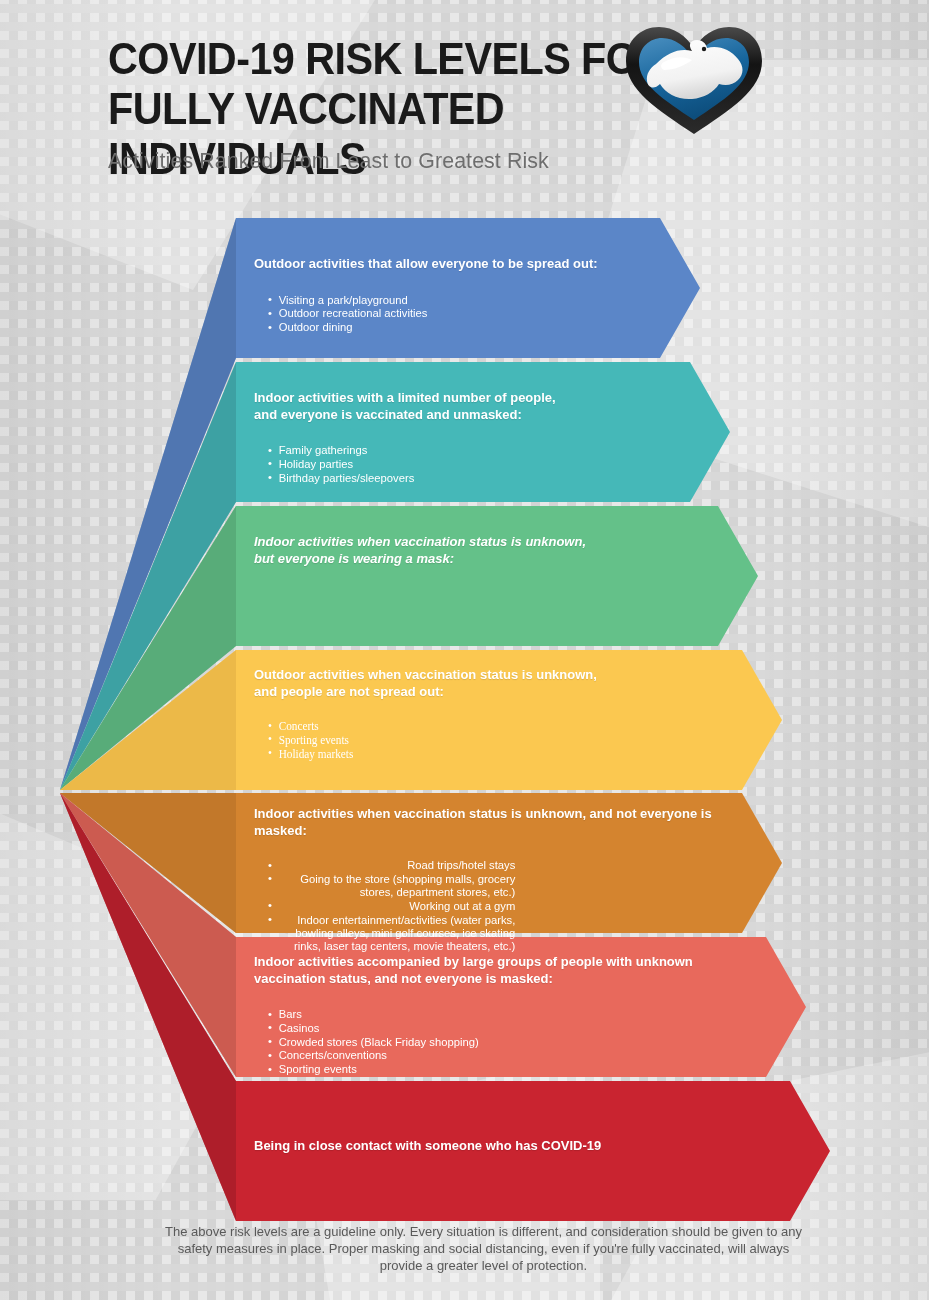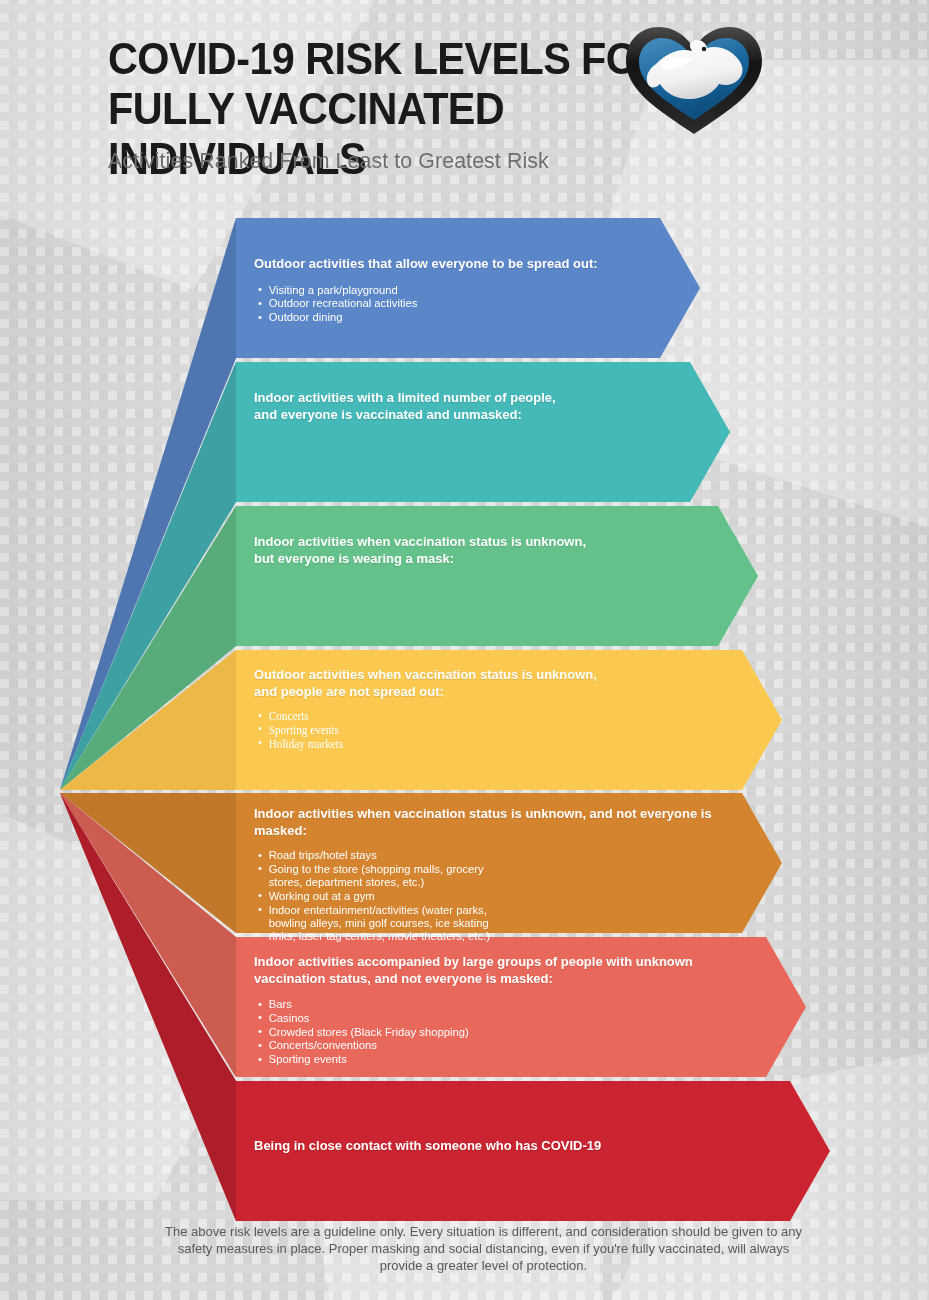--- a/index.html
+++ b/index.html
@@ -47,21 +47,21 @@
   #funnel{position:absolute;left:0;top:0;width:929px;height:1300px;z-index:4;}
 
   
   .band-text{position:absolute;z-index:6;color:#ffffff;}
   .band-head{
     font-weight:bold;font-size:13.4px;line-height:16.5px;
     text-shadow:0 1px 1px rgba(0,0,0,.13);
     transform:scaleX(.97);transform-origin:left top;white-space:pre-line;
   }
   .band-cols{display:flex;gap:0px;margin-top:6px;}
-  .band-cols ul{margin:4px;padding:0;list-style:none;}
+  .band-cols ul{margin:14px;padding:0;list-style:none;}
   .band-cols li{
     font-size:11.6px;line-height:13.3px;margin-bottom:.5px;
     position:relative;padding-left:11px;
     transform:scaleX(.97);transform-origin:left top;
   }
   .band-cols li:before{
     content:"\2022";position:absolute;left:0;top:-.5px;font-size:11.6px;
   }
 
   
@@ -164,42 +164,49 @@
       <li>Visiting a park/playground</li>
       <li>Outdoor recreational activities</li>
       <li>Outdoor dining</li>
     </ul>
   </div>
 </div>
 
 <div class="band-text" style="left:254px;top:390px;width:440px;">
   <div class="band-head">Indoor activities with a limited number of people,
 and everyone is vaccinated and unmasked:</div>
-</div>
-
-<div class="band-text" style="left:254px;top:534px;width:470px;">
+  <div class="band-cols">
+    <ul style="width:250px;">
+      <li>Family gatherings</li>
+      <li>Holiday parties</li>
+      <li>Birthday parties/sleepovers</li>
+    </ul>
+  </div>
+</div>
+
+<div class="band-text" style="left:254px;top:534px;width:470px;font-style:italic;">
   <div class="band-head">Indoor activities when vaccination status is unknown,
 but everyone is wearing a mask:</div>
 </div>
 
 <div class="band-text" style="left:254px;top:667px;width:470px;">
   <div class="band-head">Outdoor activities when vaccination status is unknown,
 and people are not spread out:</div>
   <div class="band-cols">
     <ul style="width:250px;font-family:Liberation Serif, serif;">
       <li>Concerts</li>
       <li>Sporting events</li>
       <li>Holiday markets</li>
     </ul>
   </div>
 </div>
 
 <div class="band-text" style="left:254px;top:806px;width:510px;">
   <div class="band-head">Indoor activities when vaccination status is unknown, and not everyone is masked:</div>
-  <div class="band-cols" style="margin-top:5px;">
+  <div class="band-cols" style="margin-top:5px;text-align:right;">
     <ul style="width:255px;">
       <li>Road trips/hotel stays</li>
       <li>Going to the store (shopping malls, grocery stores, department stores, etc.)</li>
       <li>Working out at a gym</li>
       <li>Indoor entertainment/activities (water parks, bowling alleys, mini golf courses, ice skating rinks, laser tag centers, movie theaters, etc.)</li>
     </ul>
   </div>
 </div>
 
 <div class="band-text" style="left:254px;top:954px;width:500px;">

